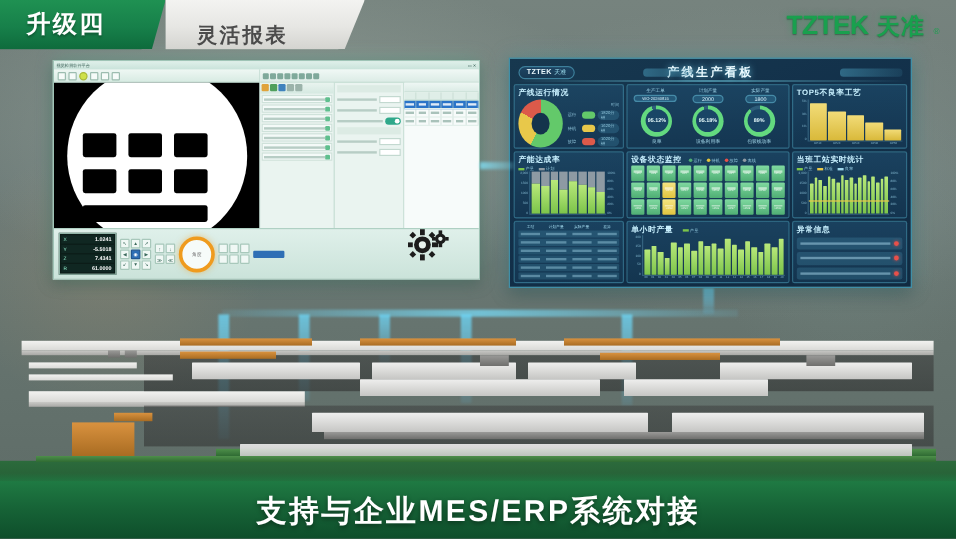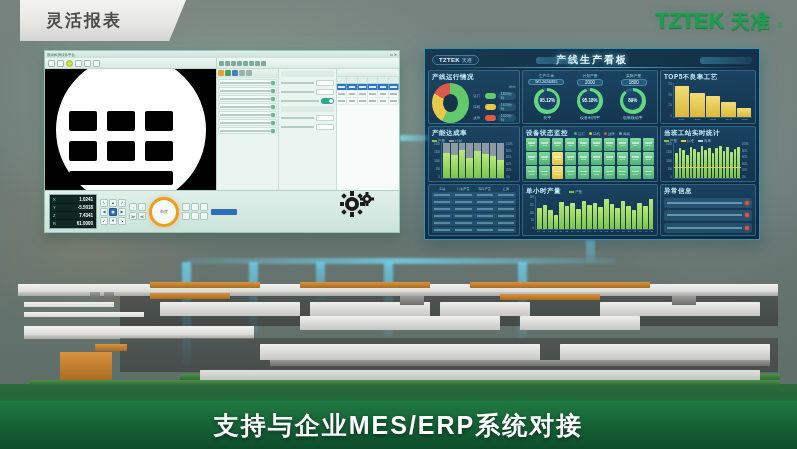--- a/index.html
+++ b/index.html
@@ -33,21 +33,21 @@
     background: linear-gradient(180deg,#1f9152 0%,#17804a 55%,#0e6b3c 100%);
     clip-path: polygon(0 0, 100% 0, 48% 100%, 0 100%);
   }
   .banner-green span {
     color:#fff; font-size:20px; font-weight:bold; letter-spacing:2px;
     text-shadow: 0 1px 2px rgba(0,0,0,.3);
   }
   .banner-gray {
     position:relative; margin-left:20px;
     background: linear-gradient(180deg,#f3f3f1 0%,#e6e6e3 55%,#d4d4d0 100%);
-    padding: 0 42px 0 26px; display:flex; align-items:center; height:41px;
+    padding: 0 42px 0 26px; display:flex; align-items:flex-end; height:41px;
   }
   .banner-gray:after {
     content:""; position:absolute; right:-22px; top:0; width:24px; height:41px;
     background: linear-gradient(180deg,#f3f3f1 0%,#e6e6e3 55%,#d4d4d0 100%);
     clip-path: polygon(0 0, 100% 0, 30% 100%, 0 100%);
   }
   .banner-gray span { color:#4b4b4b; font-size:17px; font-weight:bold; letter-spacing:2px; }
 
   
   .logo { position:absolute; right:14px; top:8px; display:flex; align-items:baseline; gap:7px; z-index:30; }
@@ -266,20 +266,23 @@
 </style>
 </head>
 <body>
 
 <div class="bg">
   <div class="bg-blur-a"></div>
   <div class="bg-blur-b"></div>
 </div>
 
 <div class="banner">
+  <div class="banner-green">
+    <span>升级四</span>
+  </div>
   <div class="banner-gray">
     <span>灵活报表</span>
   </div>
 </div>
 
 <div class="logo">
   <span class="logo-en">TZTEK</span>
   <span class="logo-cn">天准</span>
   <span class="logo-r">®</span>
 </div>

